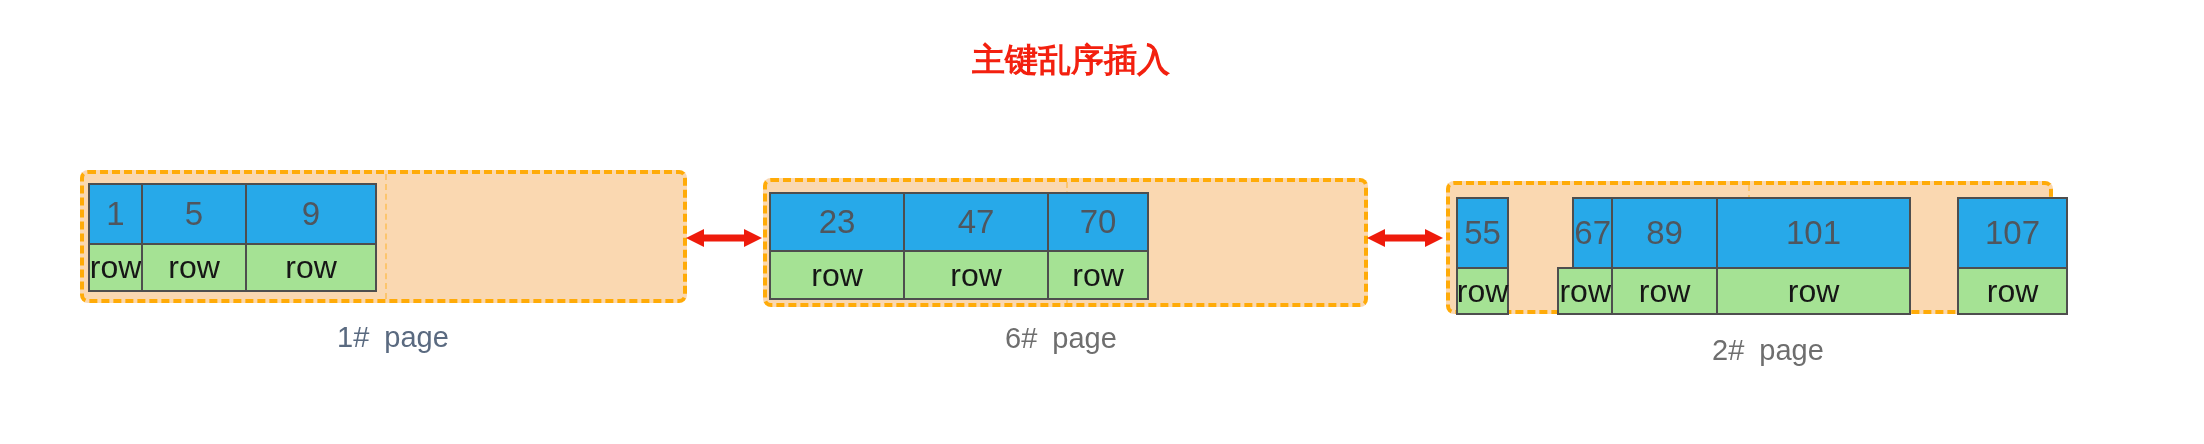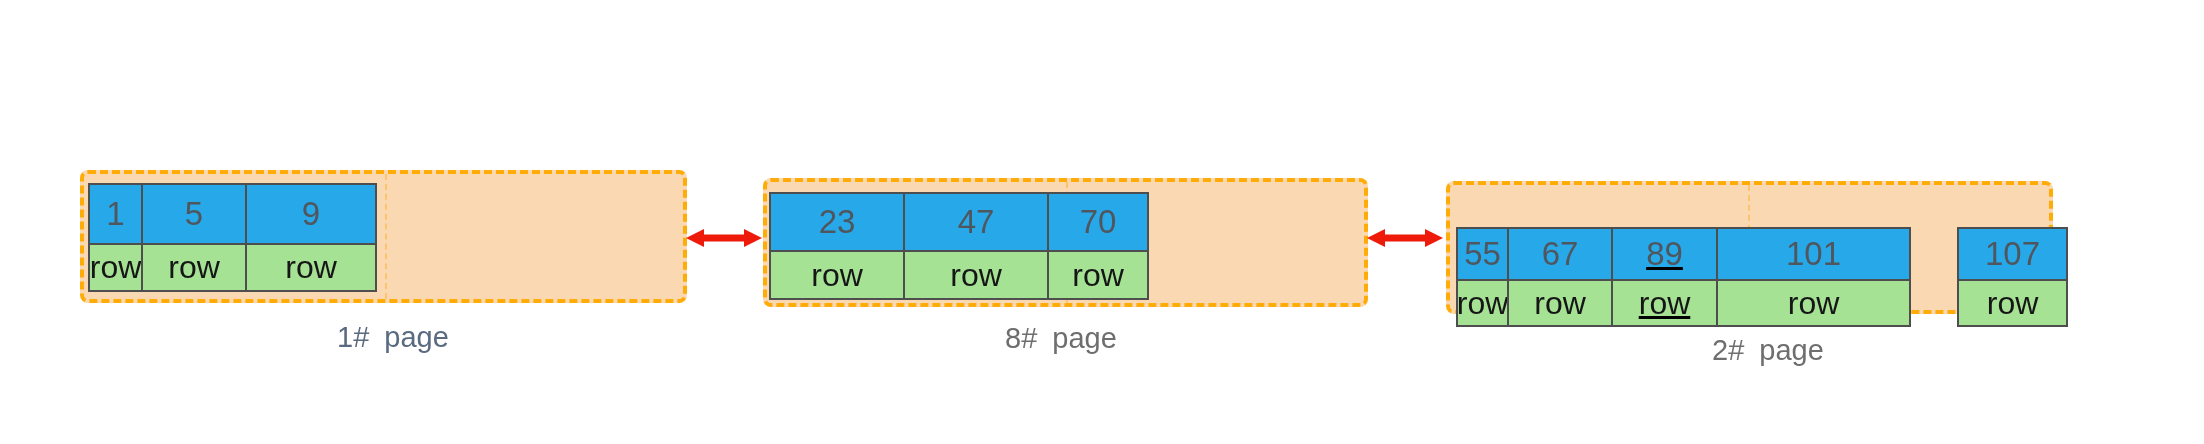--- a/index.html
+++ b/index.html
@@ -79,22 +79,22 @@
     font-size: 32px;
     margin-top: -2px;
   }
 
   .t1 .key { height: 62px; }  .t1 .rowcell { height: 49px; }
   .t1 .c1 { width: 55px; }  .t1 .c2 { width: 106px; } .t1 .c3 { width: 132px; }
 
   .t3 .key { height: 60px; }  .t3 .rowcell { height: 50px; }
   .t3 .c1 { width: 136px; } .t3 .c2 { width: 146px; } .t3 .c3 { width: 102px; }
 
-  .t2 .key { height: 54px; margin-top: 30px; }  .t2 .rowcell { height: 48px; }
-  .t2 .c1 { width: 53px; }  .t2 .c2 { width: 106px; } .t2 .c3 { width: 107px; text-decoration: underline; }
+  .t2 .key { height: 72px; }  .t2 .rowcell { height: 48px; }
+  .t2 .c1 { width: 53px; }  .t2 .c2 { width: 106px; align-items: flex-end; } .t2 .c3 { width: 107px; }
   .t2 .c4 { width: 195px; text-align: right; } .t2 .c5 { width: 111px; padding-left: 48px; }
 
   .page-label {
     position: absolute;
     font-size: 29px;
     color: var(--label-gray);
     word-spacing: 7px;
     white-space: nowrap;
   }
   .label1 { left: 337px;  top: 321px; color: var(--label-slate); }
@@ -105,20 +105,21 @@
   .arrow line    { stroke: var(--arrow-red); stroke-width: 7; }
   .arrow polygon { fill: var(--arrow-red); }
   .arrow1 { left: 685px;  top: 224px; }
   .arrow2 { left: 1366px; top: 224px; }
 </style>
 </head>
 <body>
 
 <div class="canvas">
 
+  <div class="title">主键乱序插入</div>
 
   <div class="page-box box1">
     <div class="seam"></div>
     <div class="ptable t1">
       <div class="col c1">
         <div class="key">1</div>
         <div class="rowcell">row</div>
       </div>
       <div class="col c2">
         <div class="key">5</div>
@@ -148,21 +149,21 @@
       <div class="col c2">
         <div class="key">47</div>
         <div class="rowcell">row</div>
       </div>
       <div class="col c3">
         <div class="key">70</div>
         <div class="rowcell">row</div>
       </div>
     </div>
   </div>
-  <div class="page-label label3">8# page</div>
+  <div class="page-label label3">6# page</div>
 
   <svg class="arrow arrow2" width="78" height="28" viewBox="0 0 78 28">
     <line x1="16" y1="14" x2="62" y2="14"></line>
     <polygon points="1,14 19,5 19,23"></polygon>
     <polygon points="77,14 59,5 59,23"></polygon>
   </svg>
 
   <div class="page-box box2">
     <div class="seam"></div>
     <div class="ptable t2">

